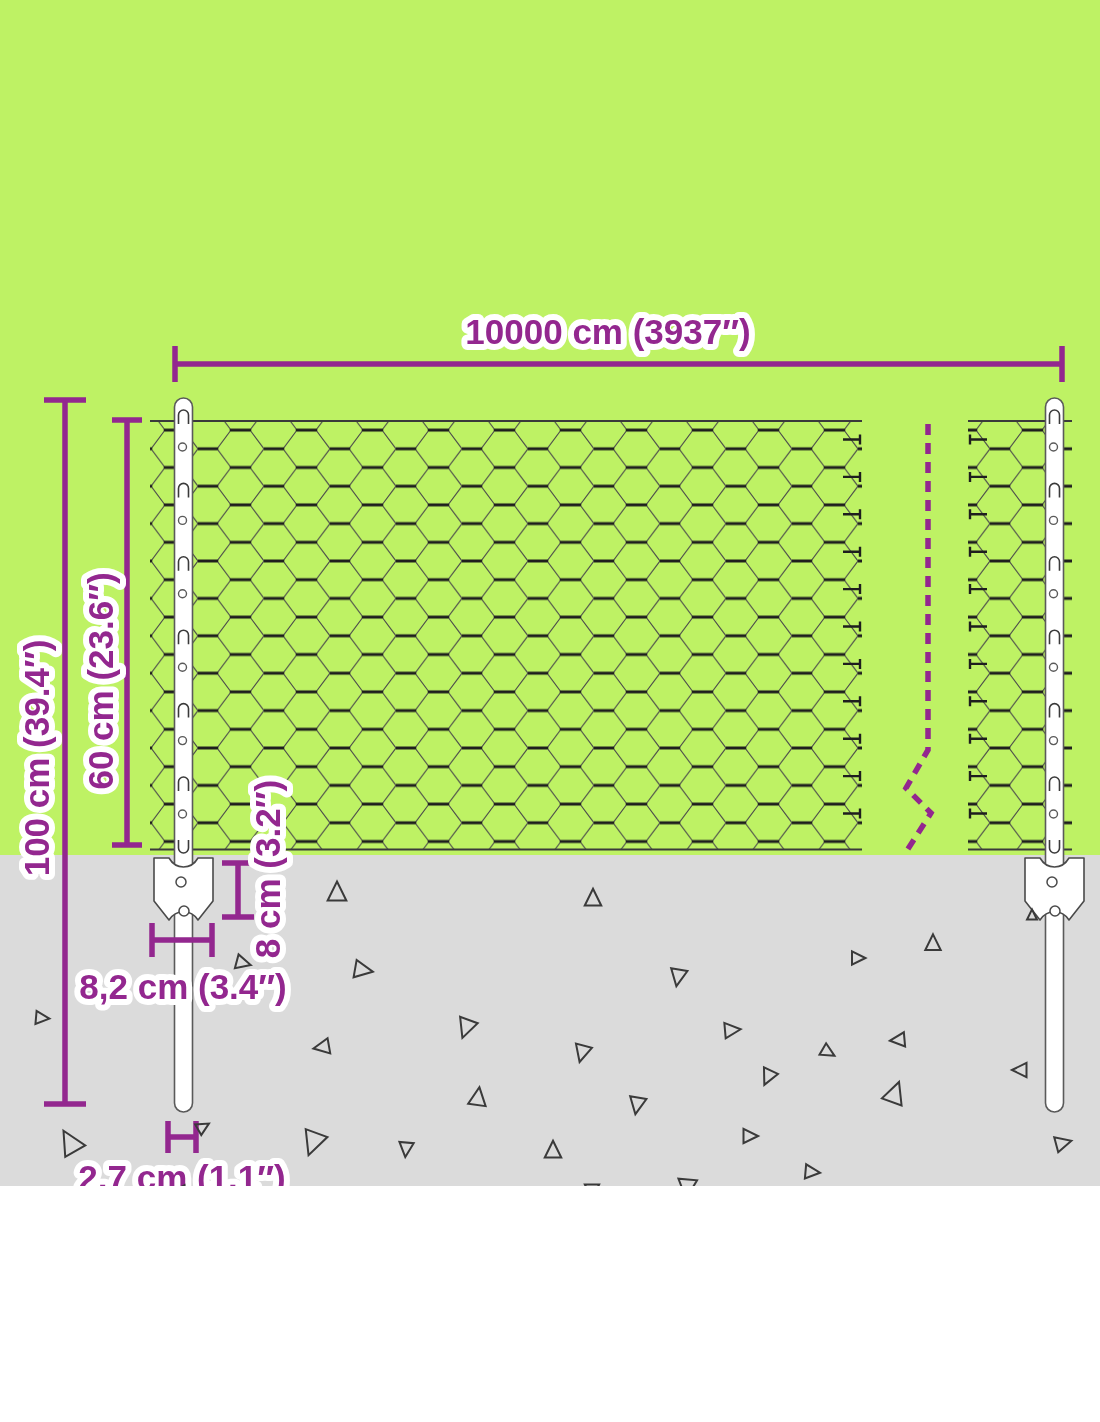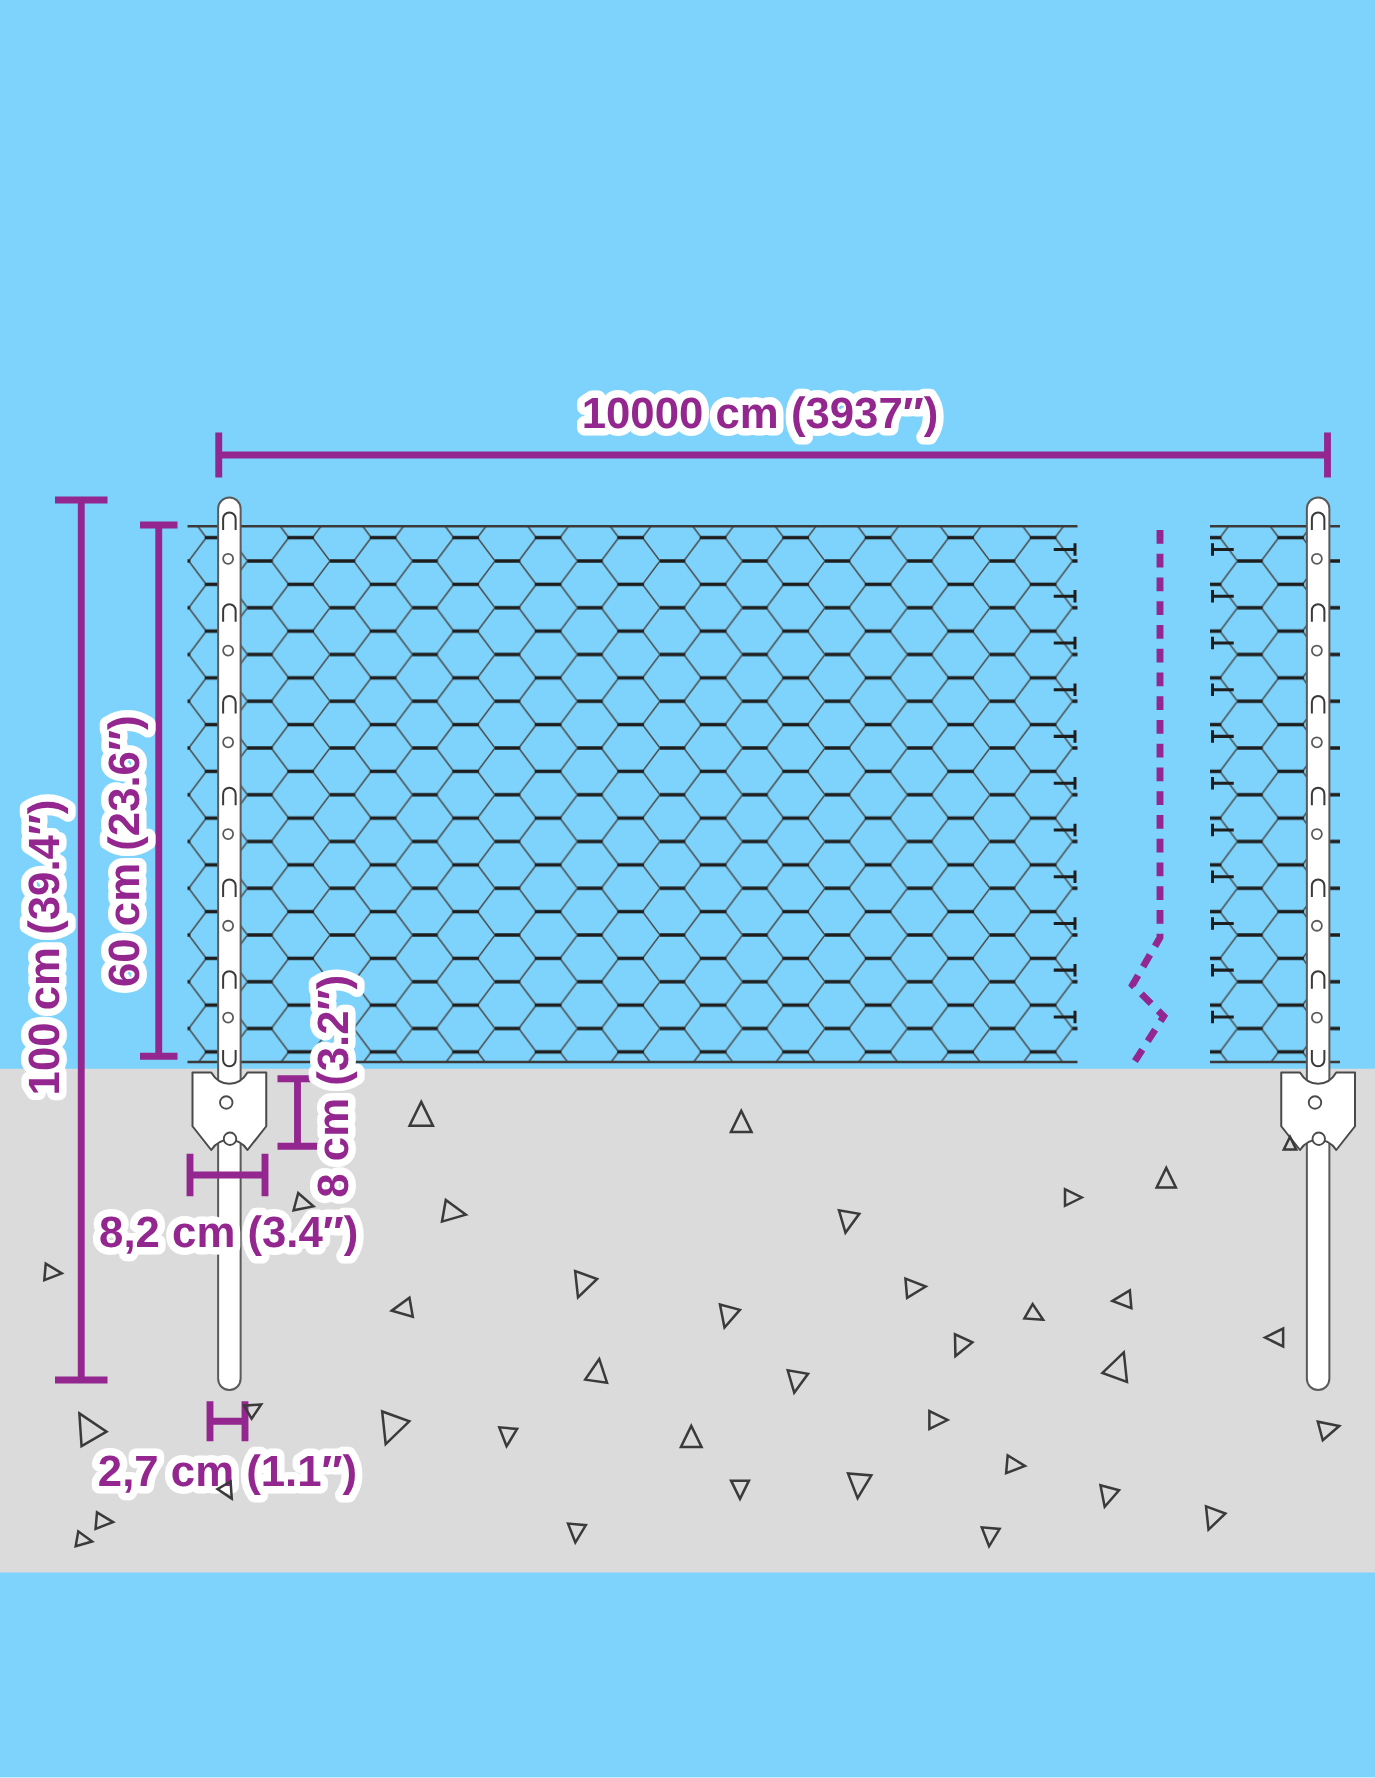--- a/index.html
+++ b/index.html
@@ -4,21 +4,21 @@
 <style>
   :root{
     --accent:#93278F;
     --ground:#DBDBDB;
     --wire:#4A4A4A;
     --wire-twist:#1E1E1E;
     --tri:#3A3A3A;
     --post-outline:#5A5A5A;
   }
   html,body{margin:0;padding:0;background:#fff;}
-  .stage{width:1100px;height:1422px;position:relative;margin:0 auto;background:#7dd3fc;overflow:hidden;}
+  .stage{width:1100px;height:1186px;position:relative;margin:0 auto;background:#bef264;overflow:hidden;}
   svg{display:block;}
   .dim-stroke{stroke:var(--accent);stroke-width:5.5;fill:none;}
   .dim-label{
     font-family:"Liberation Sans", sans-serif;
     font-weight:700;
     font-size:35px;
     fill:var(--accent);
     stroke:#ffffff;
     stroke-width:12;
     stroke-linejoin:round;

